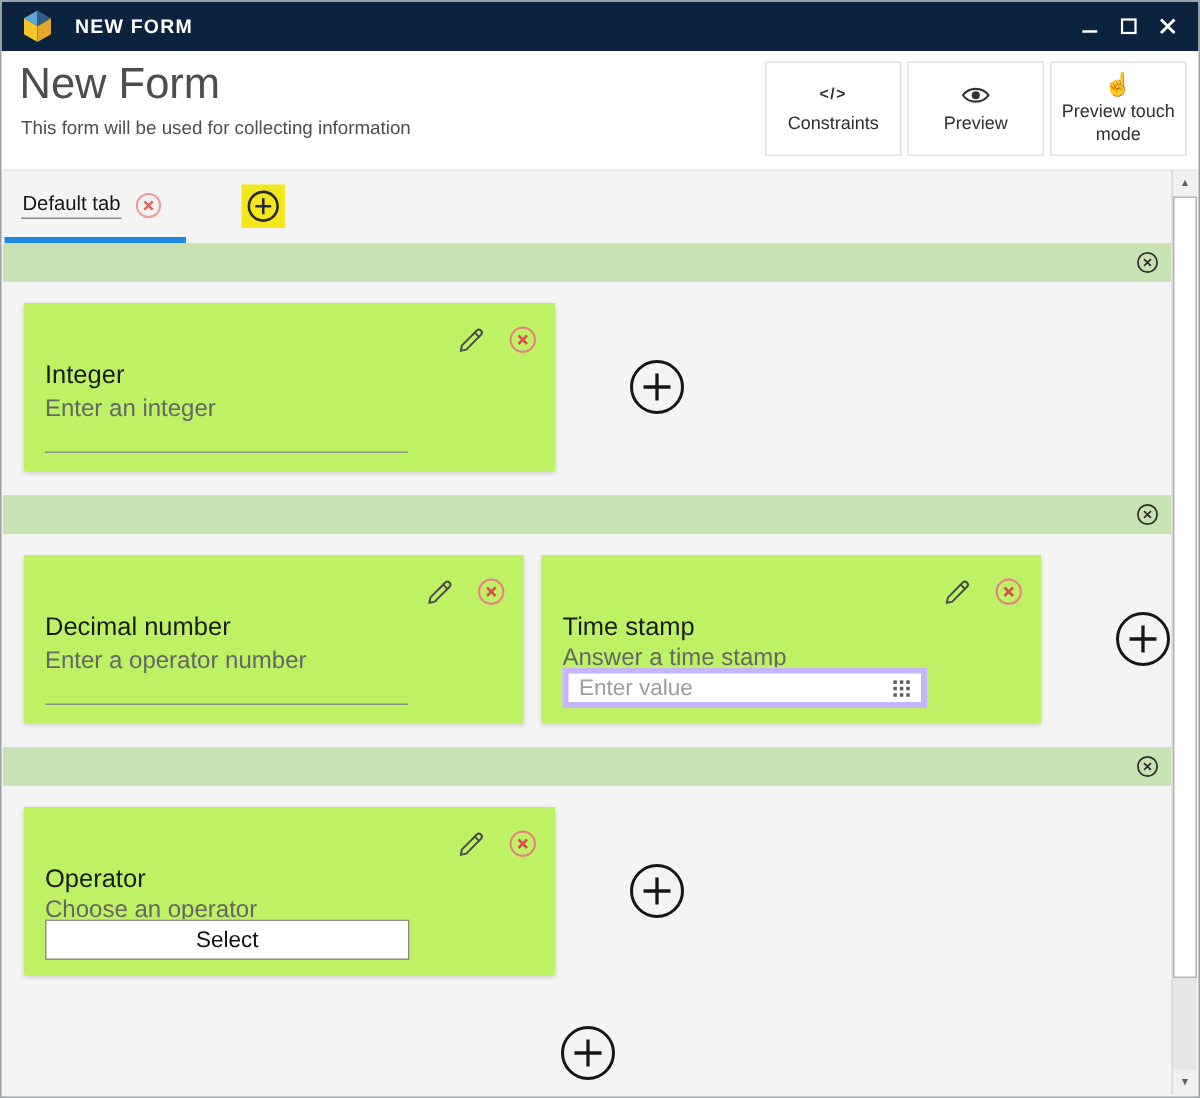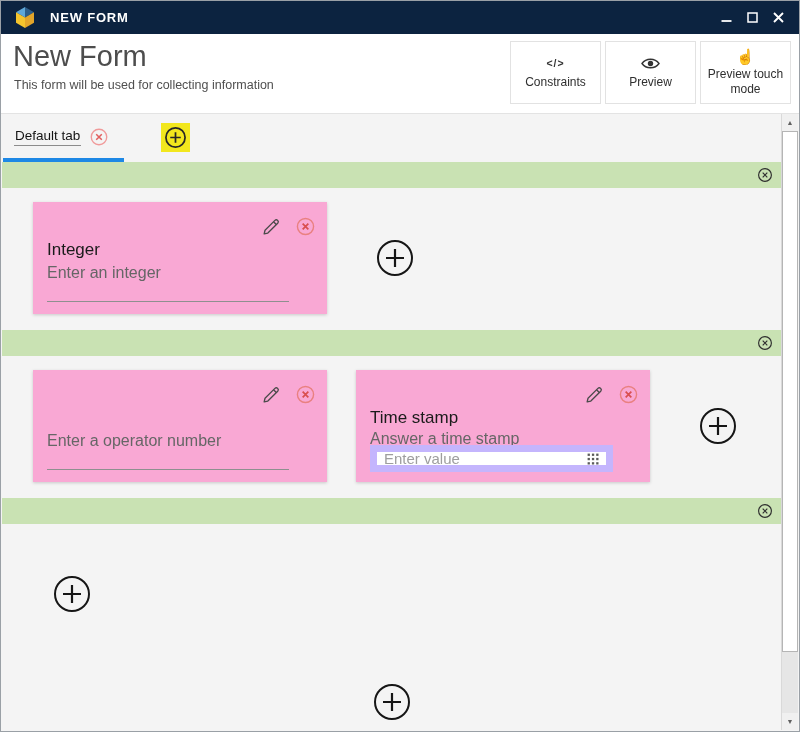--- a/index.html
+++ b/index.html
@@ -30,27 +30,27 @@
   .tabbar { height:47px; position:relative; background:#f4f4f4; }
   .tab { position:absolute; left:12px; top:13px; display:flex; align-items:flex-start; gap:9px; cursor:pointer; }
   .tab-label { font-size:13.5px; color:#141414; border-bottom:1px solid #8c8c8c; padding:0 1px 2px 1px; }
   .add-tab { position:absolute; left:159px; top:8px; width:29px; height:29px; background:#f2e71d; display:flex; align-items:center; justify-content:center; cursor:pointer; }
   .tab-indicator { position:absolute; left:1px; bottom:0; width:121px; height:4px; background:#1e88e5; }
 
   
   .section-band { height:26px; background:#c9e2b3; position:relative; }
   .band-remove { position:absolute; right:8px; top:5px; cursor:pointer; display:flex; }
   .cards-row { display:flex; align-items:flex-start; padding:14px 0 16px 14px; }
-  .card { width:294px; height:112px; background:#f9a8d4; position:relative; margin-right:12px; box-shadow:0 1px 3px rgba(0,0,0,.18);margin-left:17px; }
+  .card { width:354px; height:112px; background:#bef264; position:relative; margin-right:12px; box-shadow:0 1px 3px rgba(0,0,0,.18); }
   .card-icons { position:absolute; top:14px; right:12px; display:flex; align-items:center; gap:14px; }
   .card-icons .ic { cursor:pointer; display:flex; }
   .card-title { position:absolute; left:14px; top:38px; font-size:17px; color:#1b1b1b; }
   .card-desc { position:absolute; left:14px; top:62px; font-size:16px; color:#666; }
   .underline-input { position:absolute; left:14px; bottom:12px; width:242px; border-bottom:1px solid #8f8f8f; height:1px; }
-  .boxed-input { position:absolute; left:14px; top:75px; width:243px; height:27px; border:7px solid #c4b5fd; background:#fff; display:flex; align-items:center; padding:0 7px; cursor:text; }
+  .boxed-input { position:absolute; left:14px; top:75px; width:243px; height:27px; border:4px solid #c4b5fd; background:#fff; display:flex; align-items:center; padding:0 7px; cursor:text; }
   .boxed-input .ph { flex:1; font-size:15px; color:#9e9e9e; }
   .checkbox { position:absolute; left:14px; top:80px; width:16px; height:16px; border:1px solid #9e9e9e; background:#fff; cursor:pointer; }
   .select-btn { position:absolute; left:14px; top:75px; width:243px; height:27px; border:1px solid #8f8f8f; background:#fff; font-size:15px; color:#111; display:flex; align-items:center; justify-content:center; cursor:pointer; }
   .plus-col { display:flex; align-items:center; align-self:center; margin-left:37px; height:112px; }
   .add-field { cursor:pointer; display:flex; }
   .bottom-add-row { display:flex; justify-content:center; padding-top:17px; }
 
   
   .scrollbar { position:absolute; top:113px; right:1px; bottom:1px; width:17px; background:#e6e6e6; border-left:1px solid #d9d9d9; }
   .sb-btn { position:absolute; left:0; right:0; height:17px; background:#f0f0f0; display:flex; align-items:center; justify-content:center; font-size:7px; color:#606060; cursor:pointer; }
@@ -192,20 +192,21 @@
                   <path d="M14.3 6.6 l3.2 3.2" stroke="#4a4a4a" stroke-width="1.5"></path>
                 </svg>
             </span>
             <span class="ic">
               <svg width="19" height="19" viewBox="0 0 20 20">
                   <circle cx="10" cy="10" r="8.5" fill="none" stroke="#e98080" stroke-width="1.5"></circle>
                   <path d="M7 7 L13 13 M13 7 L7 13" stroke="#d94f4f" stroke-width="1.8"></path>
                 </svg>
             </span>
           </div>
+          <div class="card-title">Decimal number</div>
           <div class="card-desc">Enter a operator number</div>
           <div class="underline-input"></div>
         </div>
         <div class="card">
           <div class="card-icons">
             <span class="ic">
               <svg width="21" height="21" viewBox="0 0 24 24">
                   <path d="M4.6 16.3 L15.9 5 a2.2 2.2 0 0 1 3.1 0 l0.1 0.1 a2.2 2.2 0 0 1 0 3.1 L7.8 19.5 L3.6 20.5 Z" fill="none" stroke="#4a4a4a" stroke-width="1.5" stroke-linejoin="round"></path>
                   <path d="M14.3 6.6 l3.2 3.2" stroke="#4a4a4a" stroke-width="1.5"></path>
                 </svg>
@@ -252,20 +253,39 @@
     <div>
       <div class="section-band">
         <span class="band-remove">
           <svg width="16" height="16" viewBox="0 0 18 18">
               <circle cx="9" cy="9" r="7.2" fill="none" stroke="#2f2f2f" stroke-width="1.3"></circle>
               <path d="M6.4 6.4 L11.6 11.6 M11.6 6.4 L6.4 11.6" stroke="#2f2f2f" stroke-width="1.3"></path>
             </svg>
         </span>
       </div>
       <div class="cards-row">
+        <div class="card">
+          <div class="card-icons">
+            <span class="ic">
+              <svg width="21" height="21" viewBox="0 0 24 24">
+                  <path d="M4.6 16.3 L15.9 5 a2.2 2.2 0 0 1 3.1 0 l0.1 0.1 a2.2 2.2 0 0 1 0 3.1 L7.8 19.5 L3.6 20.5 Z" fill="none" stroke="#4a4a4a" stroke-width="1.5" stroke-linejoin="round"></path>
+                  <path d="M14.3 6.6 l3.2 3.2" stroke="#4a4a4a" stroke-width="1.5"></path>
+                </svg>
+            </span>
+            <span class="ic">
+              <svg width="19" height="19" viewBox="0 0 20 20">
+                  <circle cx="10" cy="10" r="8.5" fill="none" stroke="#e98080" stroke-width="1.5"></circle>
+                  <path d="M7 7 L13 13 M13 7 L7 13" stroke="#d94f4f" stroke-width="1.8"></path>
+                </svg>
+            </span>
+          </div>
+          <div class="card-title">Operator</div>
+          <div class="card-desc" style="top:60px;">Choose an operator</div>
+          <div class="select-btn">Select</div>
+        </div>
         <div class="plus-col">
           <span class="add-field">
             <svg width="38" height="38" viewBox="0 0 38 38">
                 <circle cx="19" cy="19" r="17" fill="none" stroke="#161616" stroke-width="2"></circle>
                 <path d="M19 10 V28 M10 19 H28" stroke="#161616" stroke-width="2.2"></path>
               </svg>
           </span>
         </div>
       </div>
     </div>

